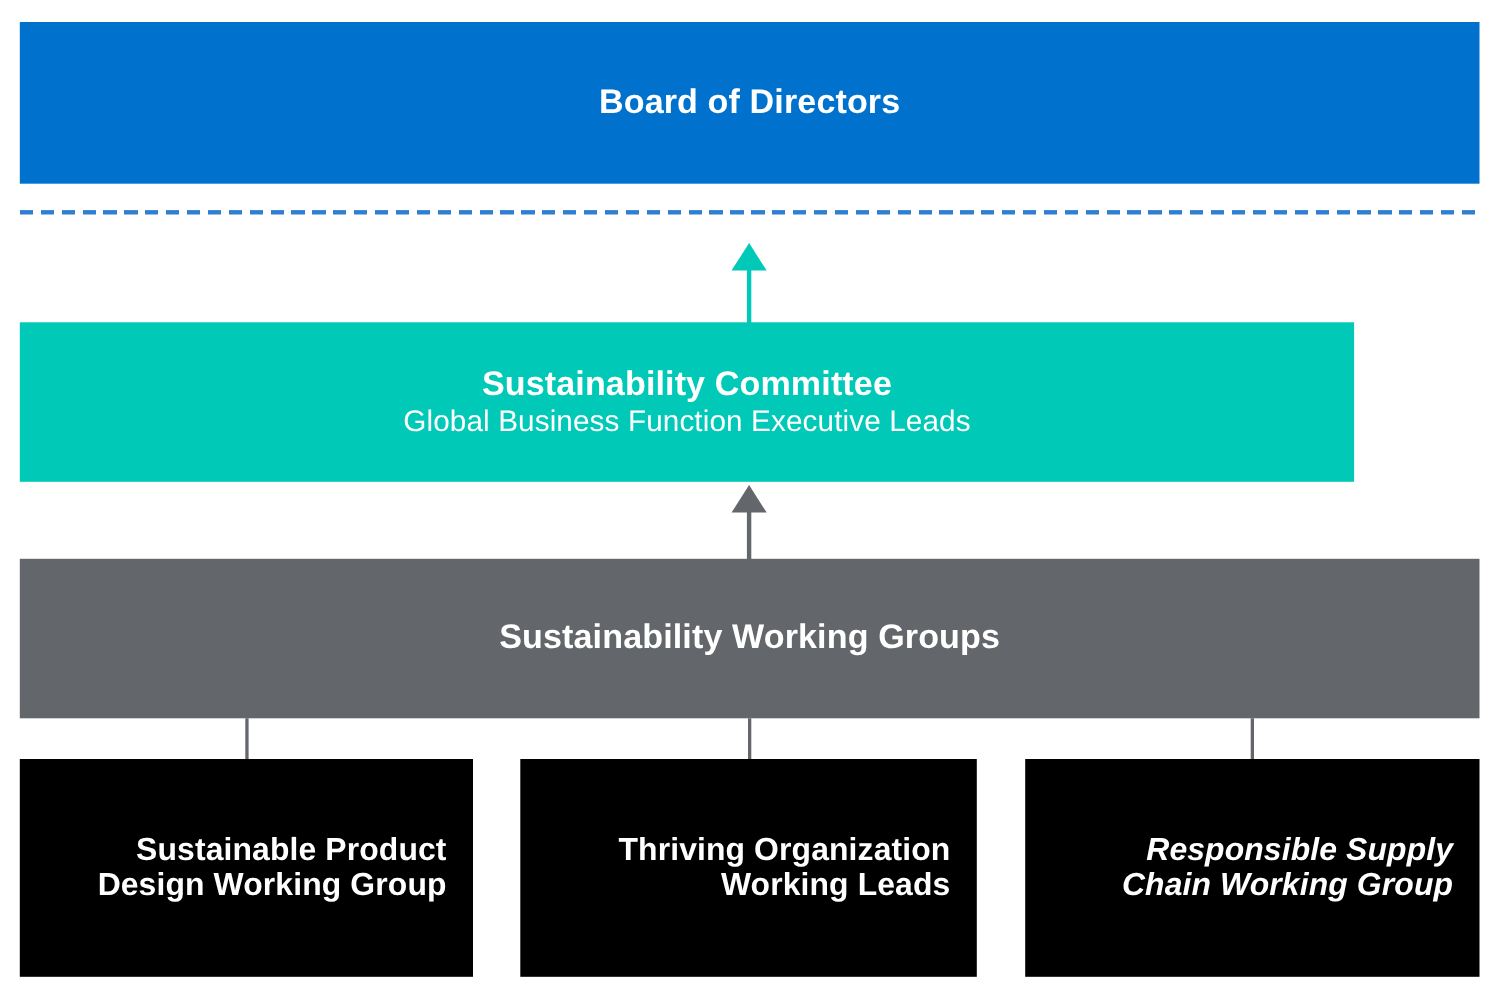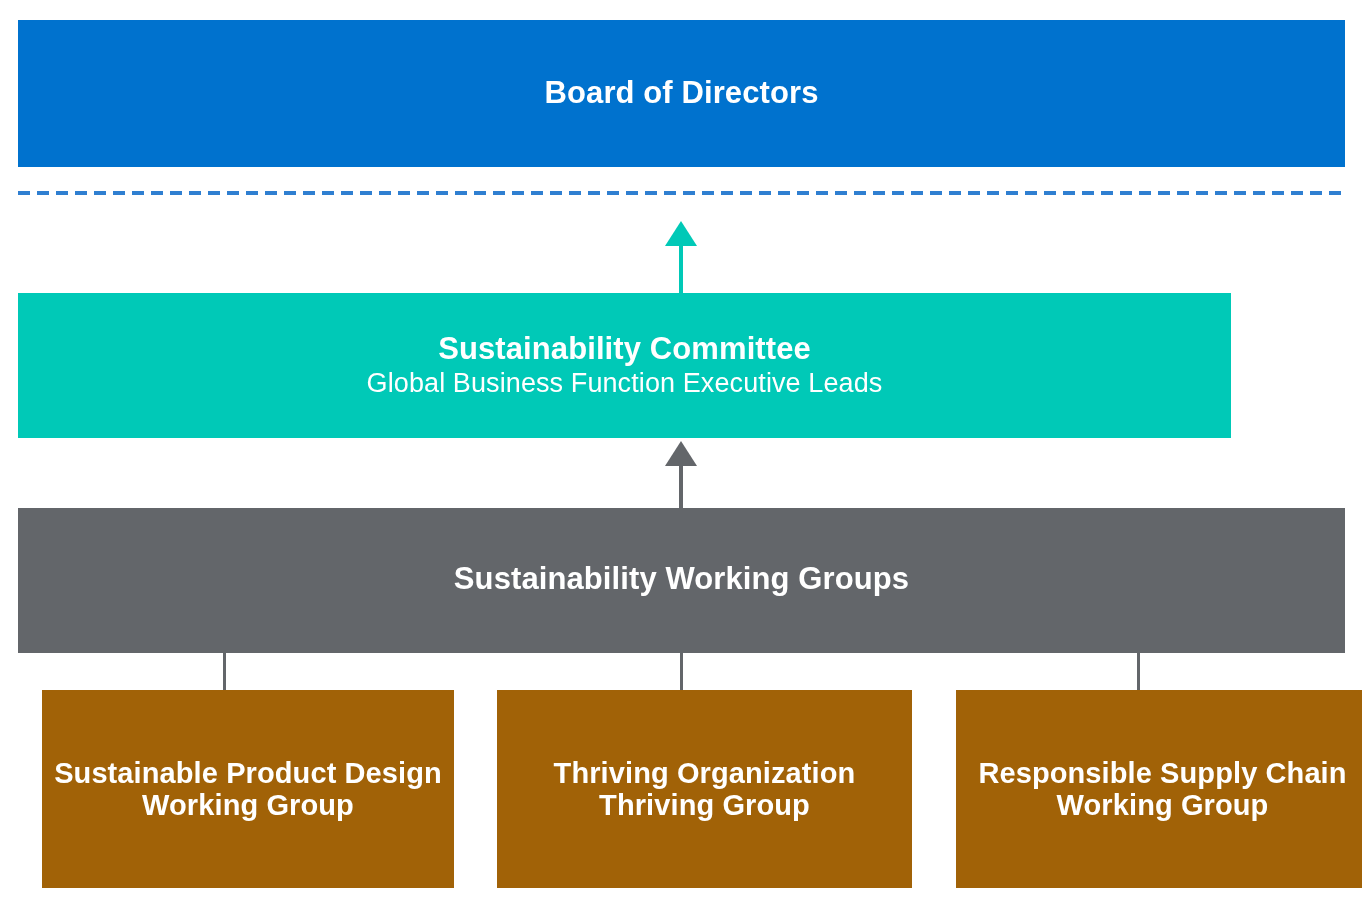--- a/index.html
+++ b/index.html
@@ -22,23 +22,23 @@
   }
 
   
   .node {
     position: absolute;
     box-sizing: border-box;
     display: flex;
     flex-direction: column;
     align-items: center;
     justify-content: center;
-    text-align: center;
+    text-align: right;
     color: #ffffff;
-    padding: 4px 12px;
+    padding: 4px 24px;
   }
   .node .title {
     font-weight: bold;
     line-height: 1.12;
     letter-spacing: 0.1px;
   }
   .node .subtitle {
     font-weight: normal;
     line-height: 1.15;
     letter-spacing: 0.1px;
@@ -86,28 +86,27 @@
     height: 145px;
     background: #63666A;
   }
   #working-groups-box .title    { font-size: 31px; margin-bottom: 2px; }
   #working-groups-box .subtitle { font-size: 27px; }
 
   
   .wg-box {
     top: 690px;
     height: 198px;
-    background: #a16207;
-    margin-left: 24px;
+    background: #000000;
   }
   .wg-box .title { font-size: 29px; }
 
   #wg-box-1 { left: 18px;  width: 412px; }
   #wg-box-2 { left: 473px; width: 415px; }
-  #wg-box-3 { left: 932px; width: 413px; }
+  #wg-box-3 { left: 932px; width: 413px; font-style: italic; }
 
   
   .connector-shaft {
     position: absolute;
     width: 4px;
   }
   .connector-head {
     position: absolute;
     width: 0;
     height: 0;
@@ -181,20 +180,20 @@
 
   <div class="wg-connector" id="wg-connector-1"></div>
   <div class="wg-connector" id="wg-connector-2"></div>
   <div class="wg-connector" id="wg-connector-3"></div>
 
   <div class="node wg-box" id="wg-box-1">
     <div class="title">Sustainable Product Design Working Group</div>
   </div>
 
   <div class="node wg-box" id="wg-box-2">
-    <div class="title">Thriving Organization Thriving Group</div>
+    <div class="title">Thriving Organization Working Leads</div>
   </div>
 
   <div class="node wg-box" id="wg-box-3">
     <div class="title">Responsible Supply Chain Working Group</div>
   </div>
 
 </div>
 
 </body></html>

